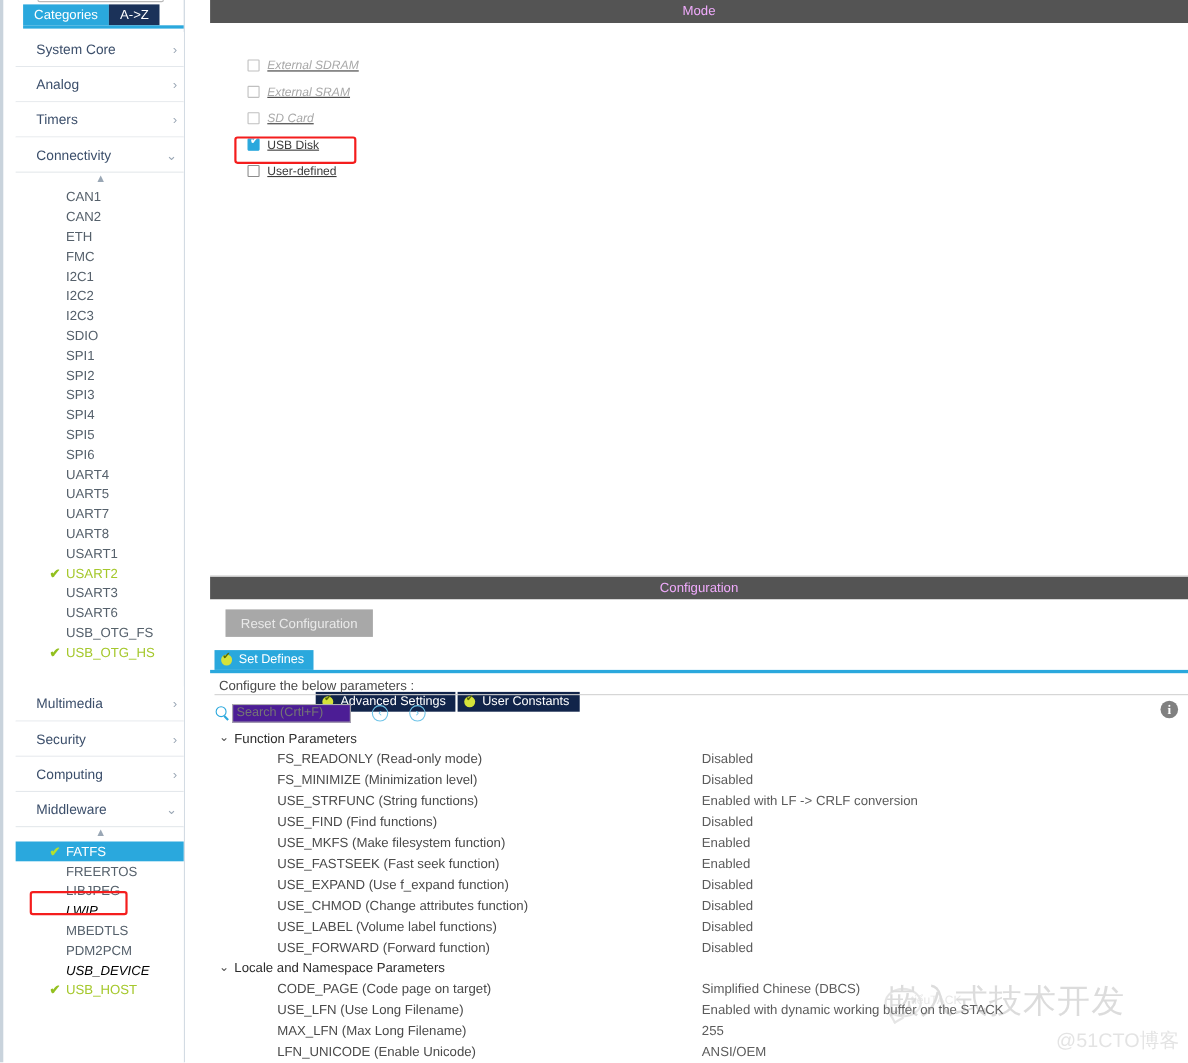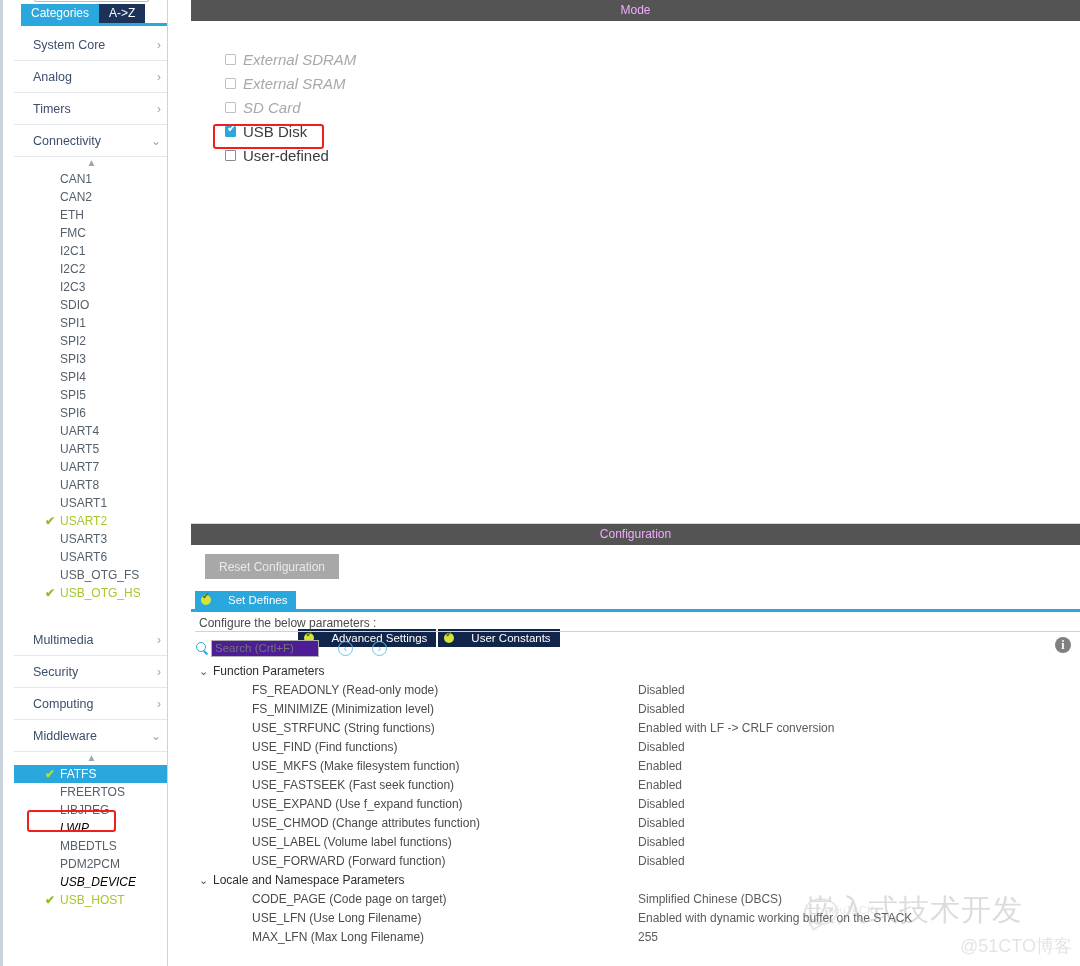--- a/index.html
+++ b/index.html
@@ -83,21 +83,21 @@
 
   .section-bar {
     height: 21px; line-height: 21px; background: #545454; color: #f0abfc;
     text-align: center; font-size: 12px; width: 889px;
   }
   #mode-body {
     position: relative; height: 503px; background: #ffffff; border-bottom: 1px solid #d7d7d7;
   }
   .chk-row {
     position: relative; height: 24px; line-height: 24px; padding-left: 36px;
-    font-size: 15px; color: #3b3b3b;
+    font-size: 11px; color: #3b3b3b; text-decoration: underline;
   }
   .chk-row .box {
     position: absolute; left: 34px; top: 6px; width: 11px; height: 11px;
     border: 1px solid #8c8c8c; background: #fff; border-radius: 1px;
   }
   .chk-row .lbl { margin-left: 16px; }
   .chk-row.dim .lbl { color: #a8a8a8; font-style: italic; }
   .chk-row.dim .box { border-color: #c0c0c0; }
   .chk-row.checked .box { background: #2aa8dd; border-color: #2aa8dd; }
   .chk-row.checked .box::after {
@@ -108,21 +108,21 @@
   
   #config-body { position: relative; background: #ffffff; height: 410px; }
   #reset-btn {
     position: absolute; left: 14px; top: 9px; width: 134px; height: 25px;
     background: #a8a8a8; color: #e9e9e9; border: none; font-size: 12px;
     font-family: "Liberation Sans", sans-serif; cursor: pointer;
   }
   #cfg-tabs { position: absolute; left: 4px; top: 46px; height: 18px; display: flex; }
   .cfg-tab {
     height: 18px; line-height: 18px; padding: 0 9px 0 6px; font-size: 11.5px;
-    color: #ffffff; display: flex; align-items: center; gap: 17px;
+    color: #ffffff; display: flex; align-items: center; gap: 6px;
     margin-right: 2px; cursor: pointer; white-space: nowrap;
   }
   .cfg-tab.active { background: #2aa8dd; }
   .cfg-tab.inactive { background: #11244a; margin-top: 38px; }
   .cfg-dot {
     width: 10px; height: 10px; border-radius: 50%; background: #d5e33a;
     display: inline-block; position: relative; flex: 0 0 auto;
   }
   .cfg-dot::after {
     content: "✔"; position: absolute; left: 1px; top: -4px; font-size: 9px;
@@ -413,20 +413,24 @@
             <span class="pval">Simplified Chinese (DBCS)</span>
           </div>
           <div class="param-row">
             <span class="pname">USE_LFN (Use Long Filename)</span>
             <span class="pval">Enabled with dynamic working buffer on the STACK</span>
           </div>
           <div class="param-row">
             <span class="pname">MAX_LFN (Max Long Filename)</span>
             <span class="pval">255</span>
           </div>
+          <div class="param-row">
+            <span class="pname">LFN_UNICODE (Enable Unicode)</span>
+            <span class="pval">ANSI/OEM</span>
+          </div>
         </div>
 
     </div>
 
     <div id="watermark">
       <div id="wm-bubble"></div>
       <div id="wm-tack">tiểuTACK</div>
       <div id="wm-main">嵌入式技术开发</div>
       <div id="wm-sub">@51CTO博客</div>
     </div>

